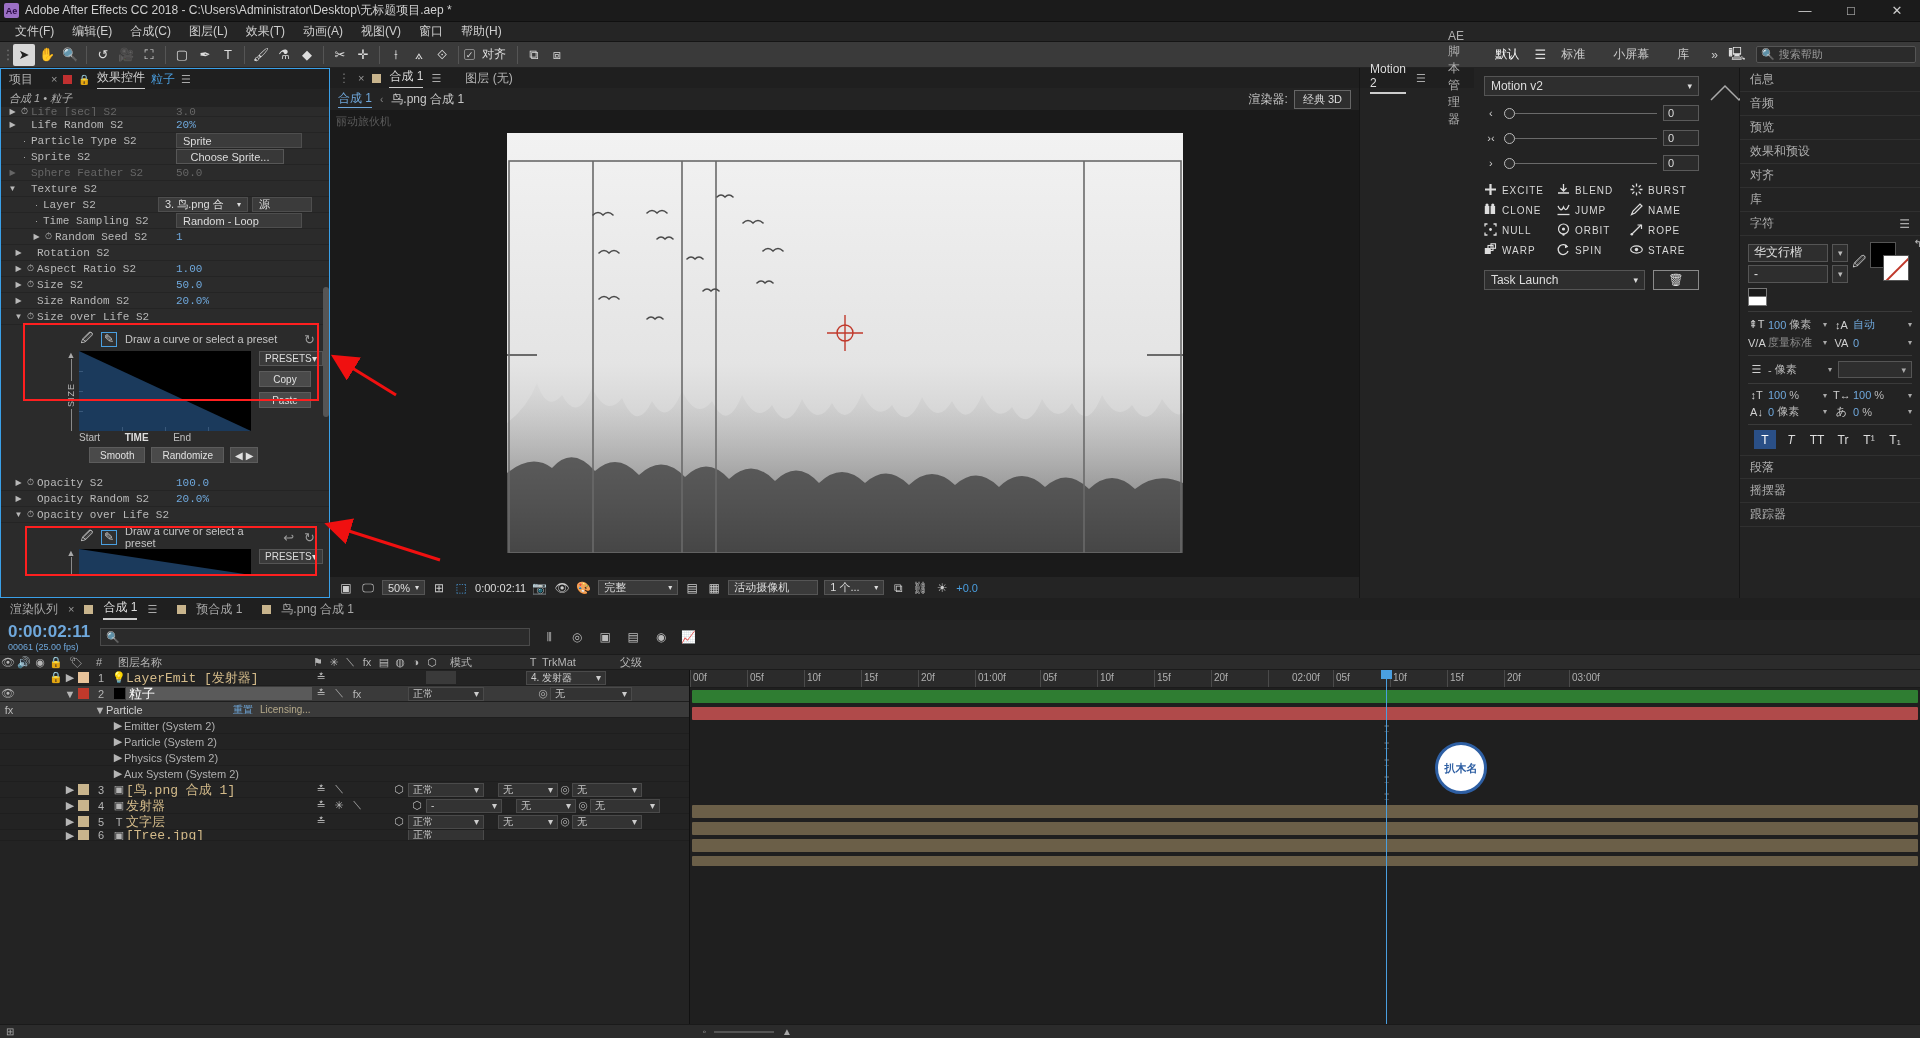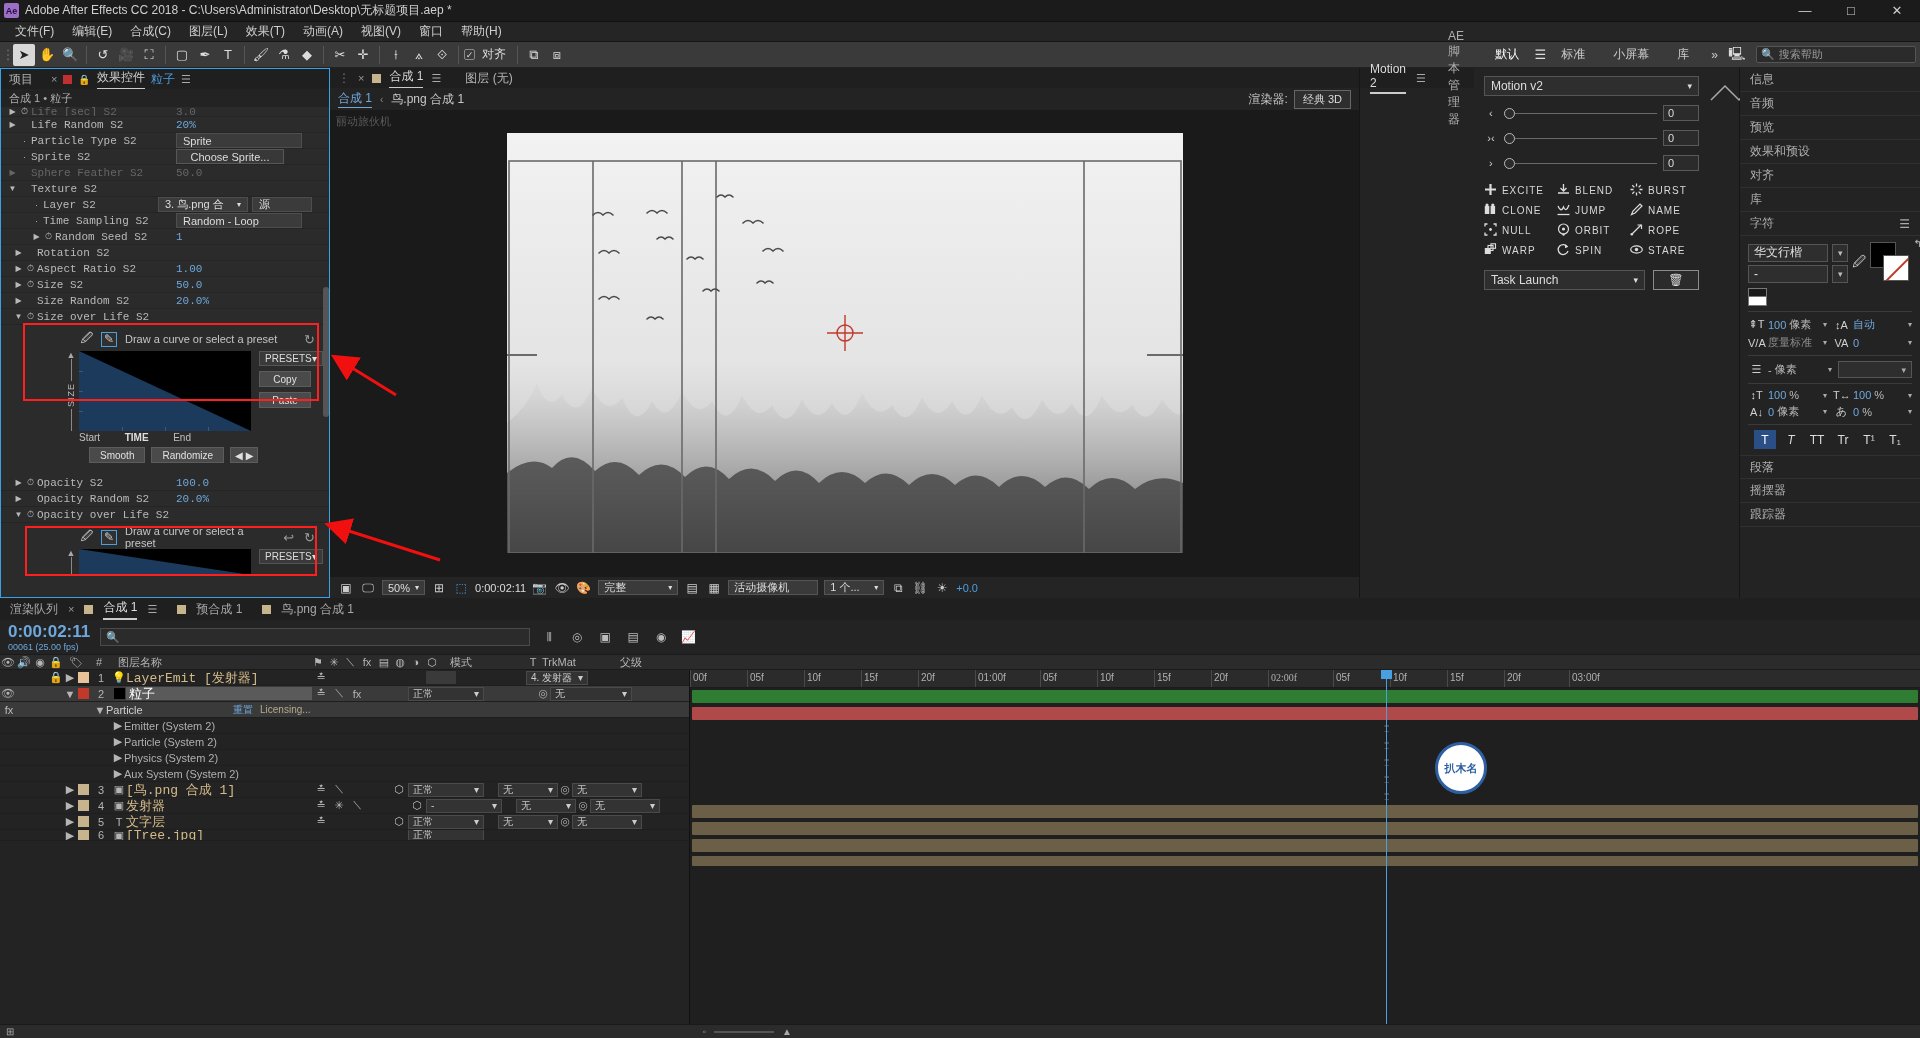--- a/index.html
+++ b/index.html
@@ -55,21 +55,21 @@
   #left-panel { width:330px;background:#232323;border:1px solid #3aa0e8;
     display:flex;flex-direction:column;position:relative;overflow:hidden; }
   #lp-tabs { height:20px;background:#1f1f1f;display:flex;align-items:center;
     gap:6px;padding:0 8px;font-size:12px; }
   #lp-tabs .tab-proj { color:#b0b0b0; }
   #lp-tabs .x { color:#999;font-size:11px;margin-left:12px; }
   .sw-red { width:9px;height:9px;background:#c03030;display:inline-block; }
   #lp-tabs .tab-active { color:#cfcfcf;border-bottom:2px solid #ccc;padding-bottom:2px;}
   #lp-tabs .tab-blue { color:#4a9fe0; }
   #lp-sub { height:18px;background:#232323;font-size:11px;color:#b0b0b0;
-    padding:2px 8px; }
+    padding:2px 8px;font-style:italic; }
   #lp-body { flex:1;overflow:hidden;position:relative;background:#2b2b2b; }
 
   .prow { height:16px;display:flex;align-items:center;font-size:11px;
     border-bottom:1px solid #242424;padding-left:6px;position:relative; }
   .prow .tri { width:11px;color:#b9b9b9;font-size:8px;text-align:center; }
   .prow .sw  { width:13px;color:#b9b9b9;font-size:9px;text-align:center; }
   .prow .pname { font-family:"Liberation Mono",monospace;font-size:11px;
      color:#b9b9b9;white-space:nowrap; }
   .prow .pname.dim { color:#666; }
   .prow .pval { position:absolute;left:175px;color:#6fa8dc;
@@ -998,21 +998,21 @@
         <span class="lcell" style="width:14px;">
             <span style="width:11px;height:11px;background:#e8c39a;display:block;"></span>
           </span>
         <span class="lcell" style="width:22px;">1</span>
         <span class="lcell" style="width:14px;" style3="">💡</span>
         <span class="lcell layername" style="width:186px;justify-content:flex-start;">LayerEmit [发射器]</span>
         <span class="lcell" style="width:18px;">≛</span>
         <span class="lcell" style="width:96px;"></span>
         <span class="lcell" style="width:30px;background:#3a3a3a;height:13px;"></span>
         <span class="lcell" style="width:70px;"></span>
-        <span class="lcell mini-sel" style="width:62px;">
+        <span class="lcell mini-sel" style="width:80px;">
           <span>4. 发射器</span>
           <span>▾</span>
         </span>
       </div>
 
       <div class="lrow sel">
         <span class="lcell" style="width:16px;">👁</span>
         <span class="lcell" style="width:16px;"></span>
         <span class="lcell" style="width:16px;"></span>
         <span class="lcell" style="width:16px;"></span>
@@ -1199,21 +1199,21 @@
           <span class="rlabel" style="left:288px;">01:00f</span>
         <span class="rtick" style="left:350px;"></span>
           <span class="rlabel" style="left:353px;">05f</span>
         <span class="rtick" style="left:407px;"></span>
           <span class="rlabel" style="left:410px;">10f</span>
         <span class="rtick" style="left:464px;"></span>
           <span class="rlabel" style="left:467px;">15f</span>
         <span class="rtick" style="left:521px;"></span>
           <span class="rlabel" style="left:524px;">20f</span>
         <span class="rtick" style="left:578px;"></span>
-          <span class="rlabel" style="left:581px;font-family:Liberation Serif, serif;">02:00f</span>
+          <span class="rlabel" style="left:602px;">02:00f</span>
         <span class="rtick" style="left:643px;"></span>
           <span class="rlabel" style="left:646px;">05f</span>
         <span class="rtick" style="left:700px;"></span>
           <span class="rlabel" style="left:703px;">10f</span>
         <span class="rtick" style="left:757px;"></span>
           <span class="rlabel" style="left:760px;">15f</span>
         <span class="rtick" style="left:814px;"></span>
           <span class="rlabel" style="left:817px;">20f</span>
         <span class="rtick" style="left:879px;"></span>
           <span class="rlabel" style="left:882px;">03:00f</span>

